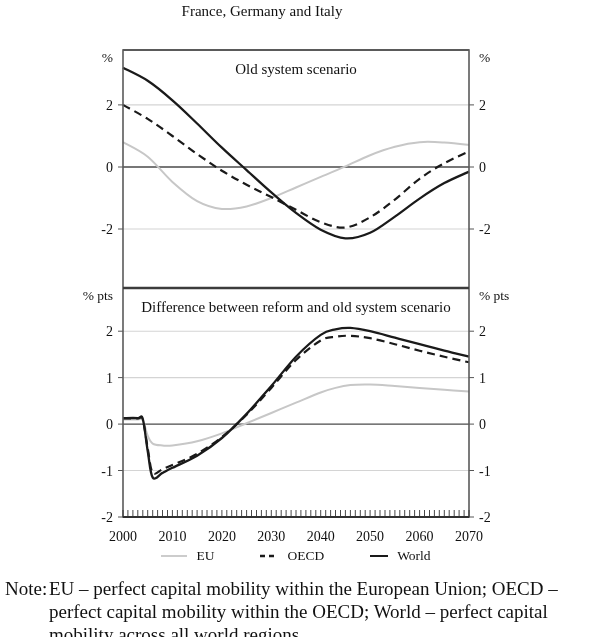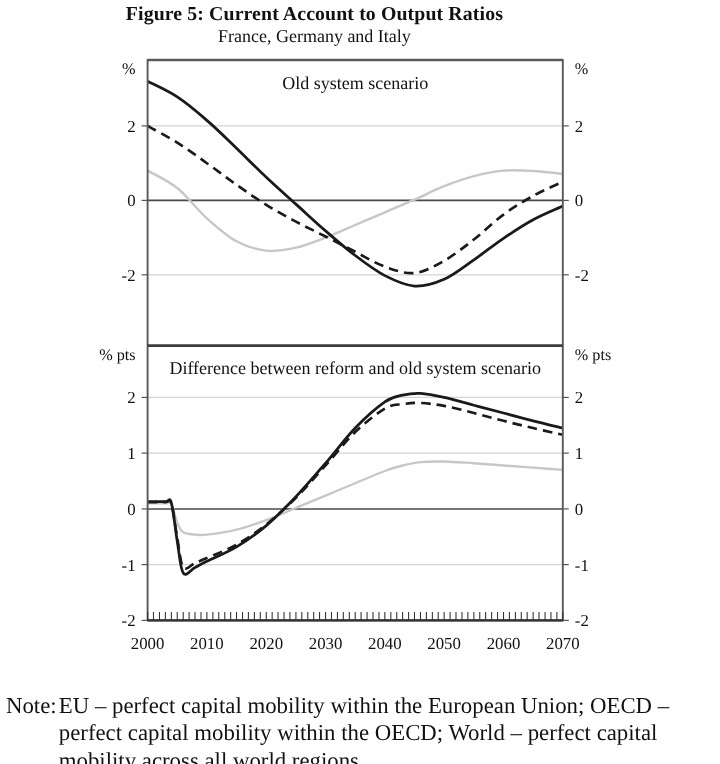--- a/index.html
+++ b/index.html
@@ -18,21 +18,20 @@
   .source { top:617px; width:590px; }
   .nlabel { width:44px; flex:none; }
   .ntext { flex:1; }
 </style>
 </head>
 <body>
 
 <div class="figure">
 
   <div class="title-wrap">
-    <div class="fig-title">Figure 5: Current Account to Output Ratios</div>
     <div class="fig-subtitle">France, Germany and Italy</div>
   </div>
 
   <svg id="chart-svg" width="600" height="500" viewBox="0 0 600 500">
       <g>
         <line x1="123" x2="469" y1="59.9" y2="59.9" stroke="#d4d4d4" stroke-width="1.1"></line>
         <line x1="123" x2="469" y1="184.0" y2="184.0" stroke="#d4d4d4" stroke-width="1.1"></line>
         <line x1="123" x2="469" y1="122.0" y2="122.0" stroke="#4a4a4a" stroke-width="1.3"></line>
         <path d="M123.0 97.2 C127.1 99.6 139.5 105.1 147.7 111.7 C156.0 118.4 164.2 129.5 172.4 136.9 C180.7 144.3 188.9 151.6 197.1 156.1 C205.4 160.6 213.6 163.0 221.9 163.9 C230.1 164.8 238.3 163.2 246.6 161.4 C254.8 159.6 263.0 156.2 271.3 153.0 C279.5 149.9 287.8 146.0 296.0 142.5 C304.2 138.9 312.5 135.4 320.7 131.9 C329.0 128.4 337.2 125.0 345.4 121.4 C353.7 117.7 361.9 113.4 370.1 110.2 C378.4 106.9 386.6 104.0 394.9 101.8 C403.1 99.6 411.3 97.9 419.6 97.2 C427.8 96.4 436.0 97.0 444.3 97.5 C452.5 97.9 464.9 99.5 469.0 100.0" fill="none" stroke="#c7c7c7" stroke-width="2" stroke-linejoin="round" stroke-linecap="butt"></path>
         <path d="M123.0 22.7 C127.1 24.9 139.5 30.3 147.7 35.7 C156.0 41.1 164.2 48.1 172.4 55.3 C180.7 62.4 188.9 70.6 197.1 78.5 C205.4 86.5 213.6 95.0 221.9 102.7 C230.1 110.5 238.3 117.6 246.6 125.1 C254.8 132.5 263.0 140.3 271.3 147.4 C279.5 154.6 287.8 161.7 296.0 167.9 C304.2 174.1 312.5 180.4 320.7 184.7 C329.0 188.9 337.2 192.8 345.4 193.4 C353.7 193.9 361.9 191.4 370.1 187.8 C378.4 184.1 386.6 177.3 394.9 171.6 C403.1 165.9 411.3 159.2 419.6 153.6 C427.8 148.0 436.0 142.6 444.3 138.1 C452.5 133.6 464.9 128.6 469.0 126.6" fill="none" stroke="#1a1a1a" stroke-width="2.3" stroke-linejoin="round" stroke-linecap="butt"></path>
@@ -167,20 +166,40 @@
         <text x="172.4" y="496" text-anchor="middle" font-size="14" fill="#111">2010</text>
         <text x="221.9" y="496" text-anchor="middle" font-size="14" fill="#111">2020</text>
         <text x="271.3" y="496" text-anchor="middle" font-size="14" fill="#111">2030</text>
         <text x="320.7" y="496" text-anchor="middle" font-size="14" fill="#111">2040</text>
         <text x="370.1" y="496" text-anchor="middle" font-size="14" fill="#111">2050</text>
         <text x="419.6" y="496" text-anchor="middle" font-size="14" fill="#111">2060</text>
         <text x="469.0" y="496" text-anchor="middle" font-size="14" fill="#111">2070</text>
       </g>
     </svg>
 
+  <div class="legend">
+    <span class="legend-item">
+      <svg width="26" height="6">
+          <line x1="0" y1="3" x2="26" y2="3" stroke="#c7c7c7" stroke-width="1.8"></line>
+        </svg>
+      <span>EU</span>
+    </span>
+    <span class="legend-item">
+      <svg width="18" height="6">
+          <line x1="0" y1="3" x2="18" y2="3" stroke="#1a1a1a" stroke-width="2.4" stroke-dasharray="5 4"></line>
+        </svg>
+      <span>OECD</span>
+    </span>
+    <span class="legend-item">
+      <svg width="18" height="6">
+          <line x1="0" y1="3" x2="18" y2="3" stroke="#1a1a1a" stroke-width="2"></line>
+        </svg>
+      <span>World</span>
+    </span>
+  </div>
 
   <div class="note">
     <span class="nlabel">Note:</span>
     <span class="ntext">EU – perfect capital mobility within the European Union; OECD – perfect capital mobility within the OECD; World – perfect capital mobility across all world regions</span>
   </div>
 
 
 </div>
 
 </body></html>

